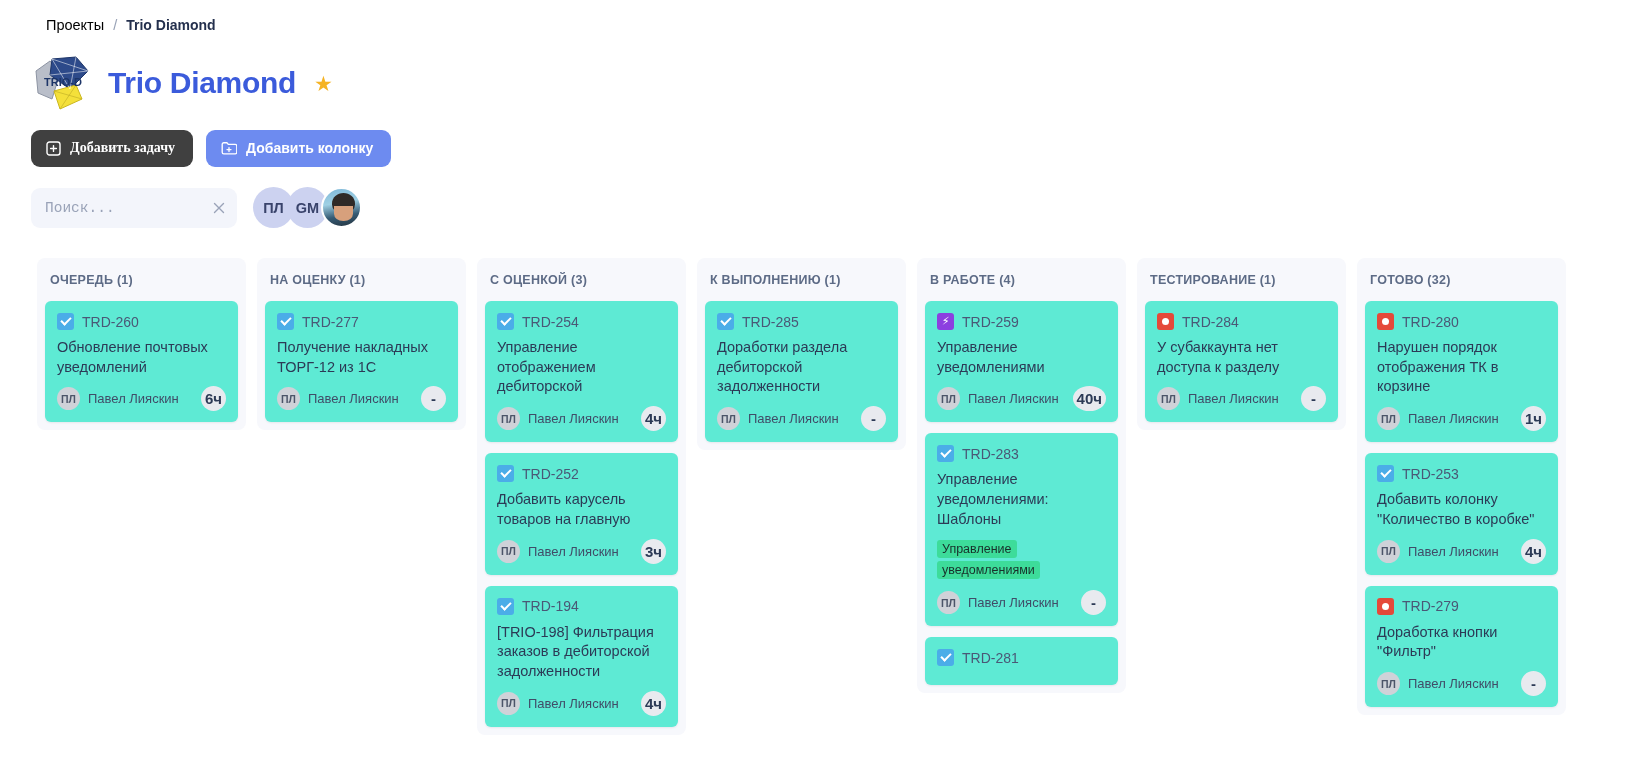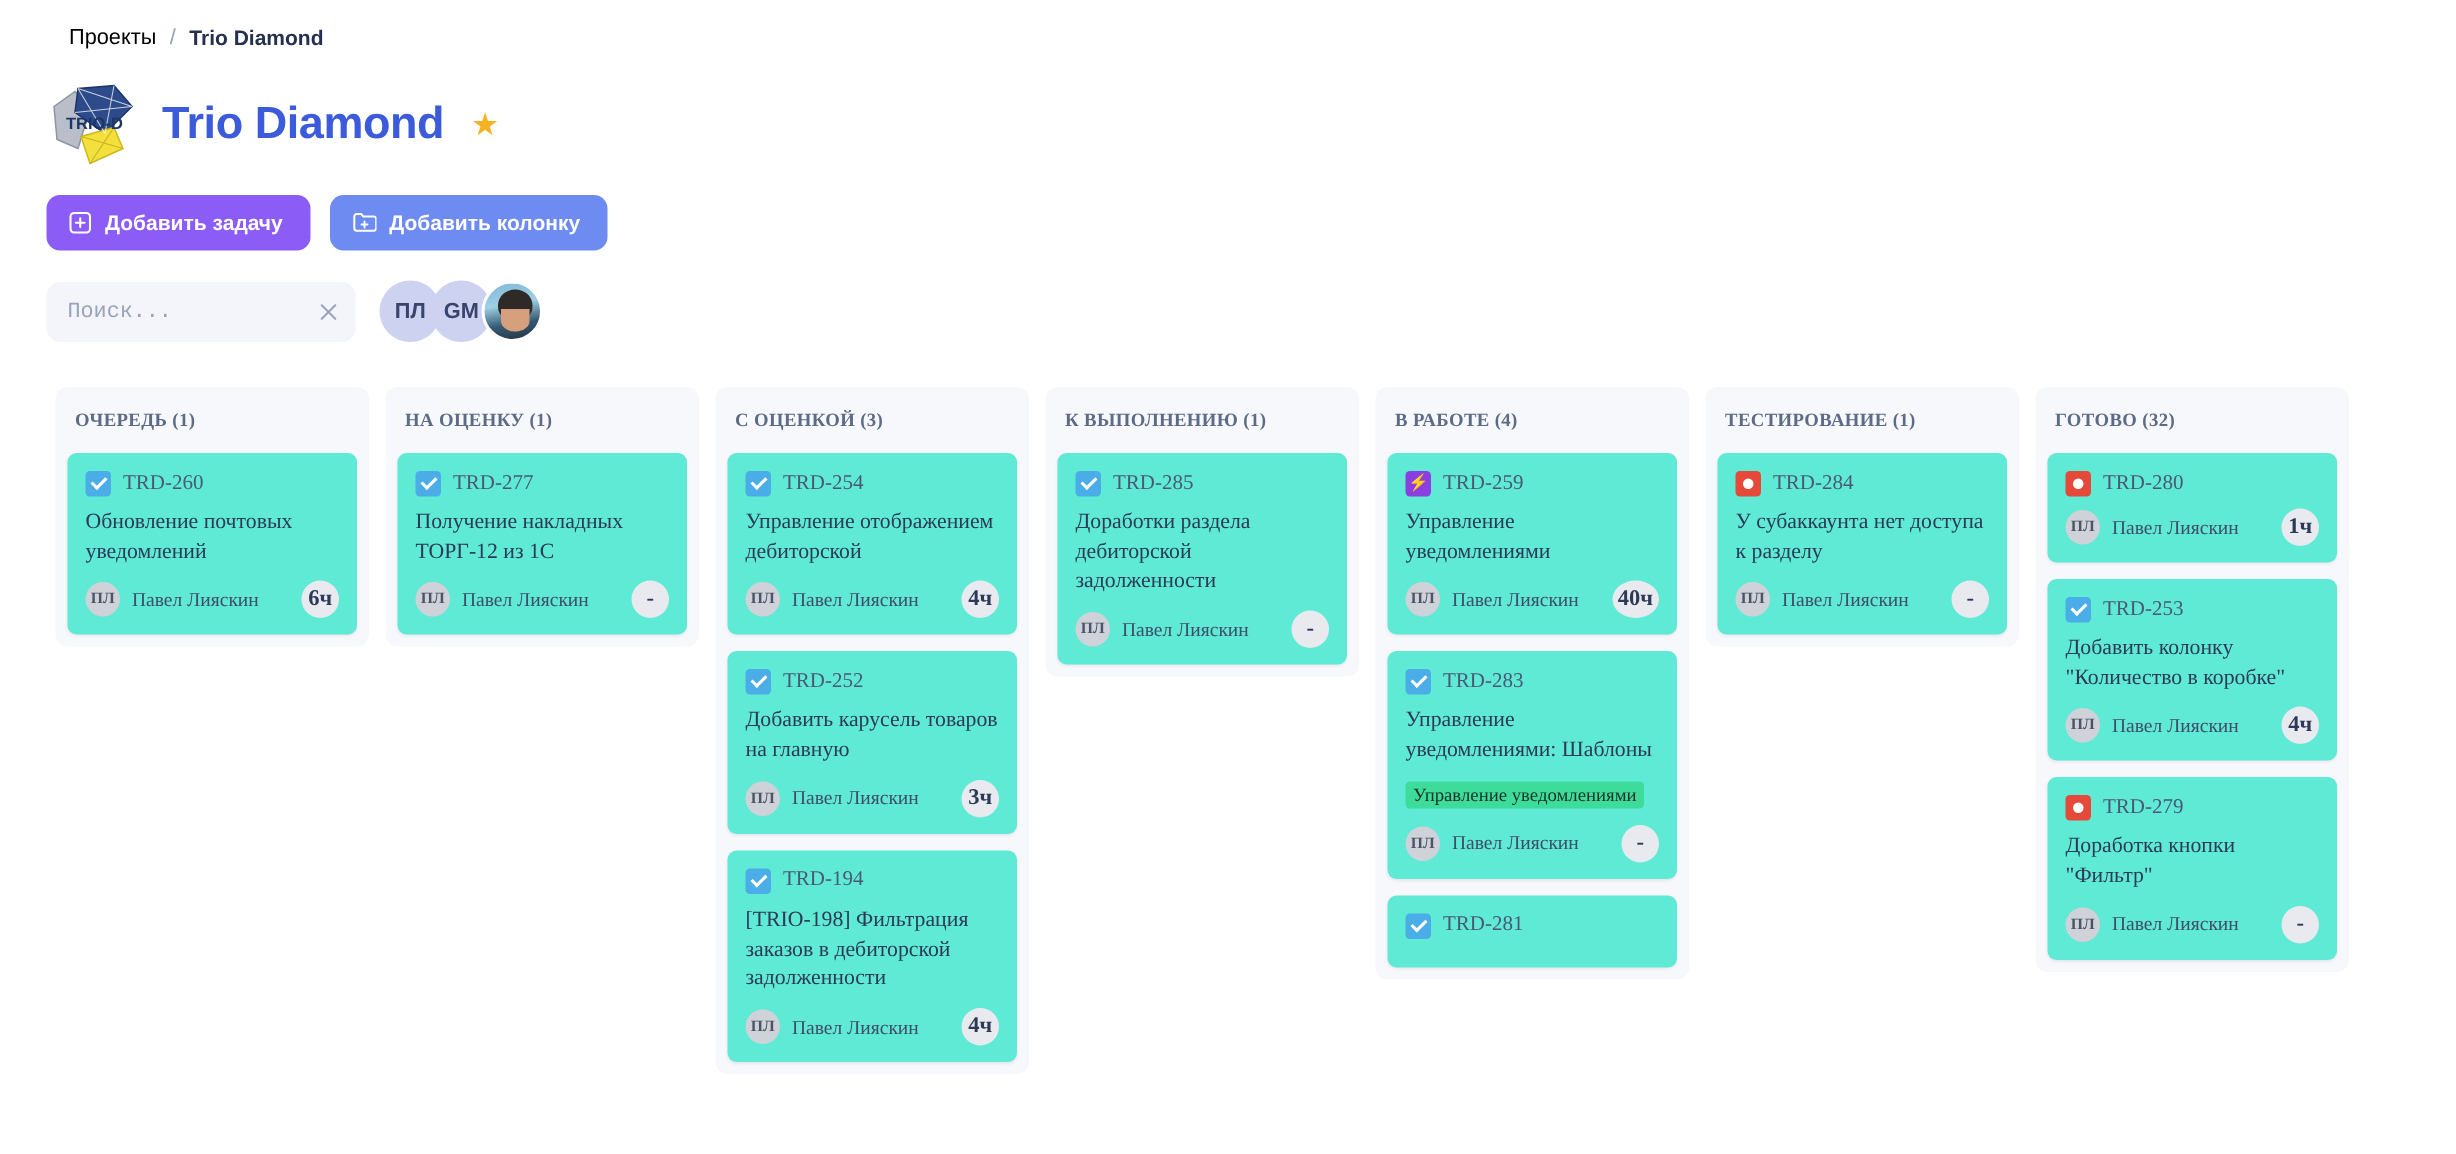--- a/index.html
+++ b/index.html
@@ -35,21 +35,21 @@
 
   
   .actions { display: flex; gap: 13px; padding: 19px 0 0 31px; }
   .btn {
     display: inline-flex; align-items: center; gap: 9px;
     border: none; border-radius: 9px;
     padding: 10px 18px 11px 15px;
     font-family: inherit; font-size: 14px; font-weight: 700; color: #fff;
     cursor: pointer; white-space: nowrap;
   }
-  .btn-primary   { background: #8b5cf6; }
+  .btn-primary   { background: #404040; font-family: Liberation Serif, serif; }
   .btn-secondary { background: #6d8bf0; }
   .btn svg { display: block; }
 
   
   .search-row { display: flex; align-items: center; gap: 16px; padding: 20px 0 0 31px; }
   .search-box {
     position: relative; width: 206px; height: 40px;
     background: #f3f5fb; border-radius: 9px;
     display: flex; align-items: center;
   }
@@ -86,21 +86,20 @@
     width: 19px; height: 15px; border-radius: 0 0 48% 48%;
     background: #d7a07c;
   }
 
   
   .board {
     display: flex; gap: 11px;
     padding: 30px 0 0 37px;
     height: 520px;
     align-items: flex-start;
-    font-family: Liberation Serif, serif;
   }
   .column {
     width: 209px; flex: none;
     background: #f7f8fc;
     border-radius: 8px;
     max-height: 495px;
     overflow: hidden;
     display: flex; flex-direction: column;
   }
   .col-header {
@@ -374,20 +373,21 @@
       </div>
     </div>
     <div class="column">
       <div class="col-header">ГОТОВО (32)</div>
       <div class="col-body">
         <div class="card">
           <div class="card-key-row">
             <span class="type-icon type-bug"></span>
             <span class="card-key">TRD-280</span>
           </div>
+          <div class="card-title">Нарушен порядок отображения ТК в корзине</div>
           <div class="card-foot">
             <span class="mini-av">ПЛ</span>
             <span class="assignee">Павел Лияскин</span>
             <span class="est">1ч</span>
           </div>
         </div>
         <div class="card">
           <div class="card-key-row">
             <span class="type-icon type-task"></span>
             <span class="card-key">TRD-253</span>

